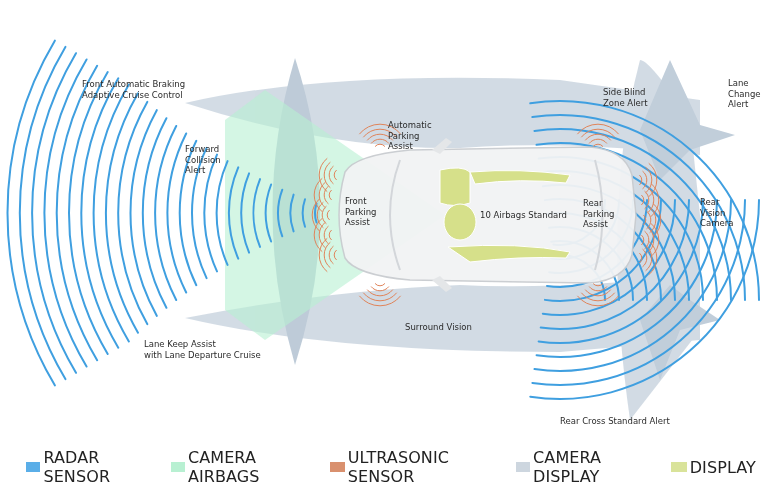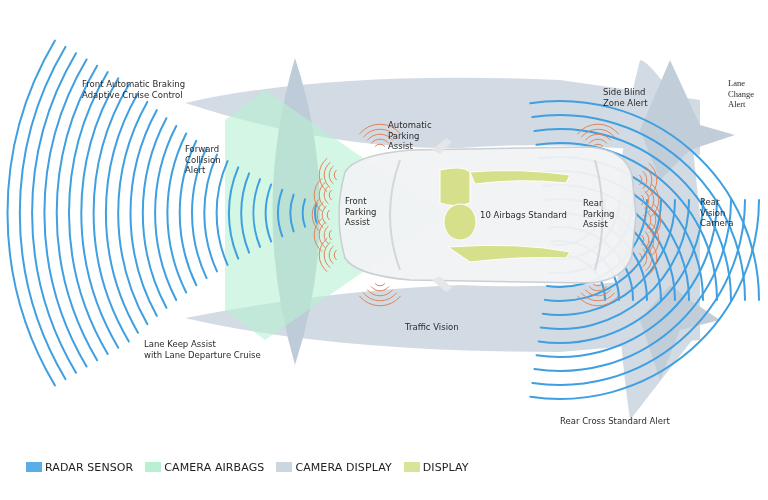--- a/index.html
+++ b/index.html
@@ -1,19 +1,19 @@
 <!DOCTYPE html>
 <html><head>
 <meta charset="utf-8">
 <style>
   html, body { margin:0; padding:0; background:#ffffff; }
   body { width:768px; height:500px; overflow:hidden; position:relative; font-family:"Liberation Sans", sans-serif; }
   #stage { position:absolute; left:0; top:0; width:768px; height:500px; }
   .lbl { position:absolute; font-family:"DejaVu Sans", sans-serif; font-size:8.5px; line-height:10.5px; color:#2b2b2b; white-space:pre-line; }
-  .legend { position:absolute; top:459px; left:26px; height:16px; display:flex; align-items:center; font-family:"DejaVu Sans", sans-serif; font-size:11px; color:#222; letter-spacing:0.1px; }
+  .legend { position:absolute; top:459px; left:26px; height:16px; display:flex; align-items:center; font-family:"DejaVu Sans", sans-serif; font-size:16px; color:#222; letter-spacing:0.1px; }
   .legend-item { display:flex; align-items:center; margin-right:12px; }
   .swatch { width:16px; height:10px; margin-right:3px; }
 </style>
 </head>
 <body>
 
 <svg id="stage" width="768" height="500" viewBox="0 0 768 500" xmlns="http://www.w3.org/2000/svg">
 
   <g opacity="0.8">
     <path d="M185,103 Q330,70 560,80 L700,100 L700,155 Q560,140 460,148 Q330,150 185,103 Z" fill="#c8d3de"></path>
@@ -172,41 +172,45 @@
 Assist</div>
 <div class="lbl" style="left:345px;top:196px;width:40px;">Front
 Parking
 Assist</div>
 <div class="lbl" style="left:480px;top:210px;width:100px;">10 Airbags Standard</div>
 <div class="lbl" style="left:583px;top:198px;width:40px;">Rear
 Parking
 Assist</div>
 <div class="lbl" style="left:603px;top:87px;width:55px;">Side Blind
 Zone Alert</div>
-<div class="lbl" style="left:728px;top:78px;width:40px;font-family:Liberation Serif, serif;">Lane
+<div class="lbl" style="left:728px;top:78px;width:40px;">Lane
 Change
 Alert</div>
 <div class="lbl" style="left:700px;top:197px;width:45px;">Rear
 Vision
 Camera</div>
 <div class="lbl" style="left:144px;top:339px;width:130px;">Lane Keep Assist
 with Lane Departure Cruise</div>
-<div class="lbl" style="left:405px;top:322px;width:80px;">Traffic Vision</div>
+<div class="lbl" style="left:405px;top:322px;width:80px;">Surround Vision</div>
 <div class="lbl" style="left:560px;top:416px;width:110px;">Rear Cross Standard Alert</div>
 
 <div class="legend" id="legend">
     <div class="legend-item">
       <span class="swatch" style="background: rgb(90, 174, 232);"></span>
       <span>RADAR SENSOR</span>
     </div>
     <div class="legend-item">
       <span class="swatch" style="background: rgb(184, 240, 210);"></span>
       <span>CAMERA AIRBAGS</span>
     </div>
     <div class="legend-item">
+      <span class="swatch" style="background: rgb(217, 144, 110);"></span>
+      <span>ULTRASONIC SENSOR</span>
+    </div>
+    <div class="legend-item">
       <span class="swatch" style="background: rgb(205, 214, 223);"></span>
       <span>CAMERA DISPLAY</span>
     </div>
     <div class="legend-item">
       <span class="swatch" style="background: rgb(217, 227, 154);"></span>
       <span>DISPLAY</span>
     </div>
   </div>
 
 </body></html>

